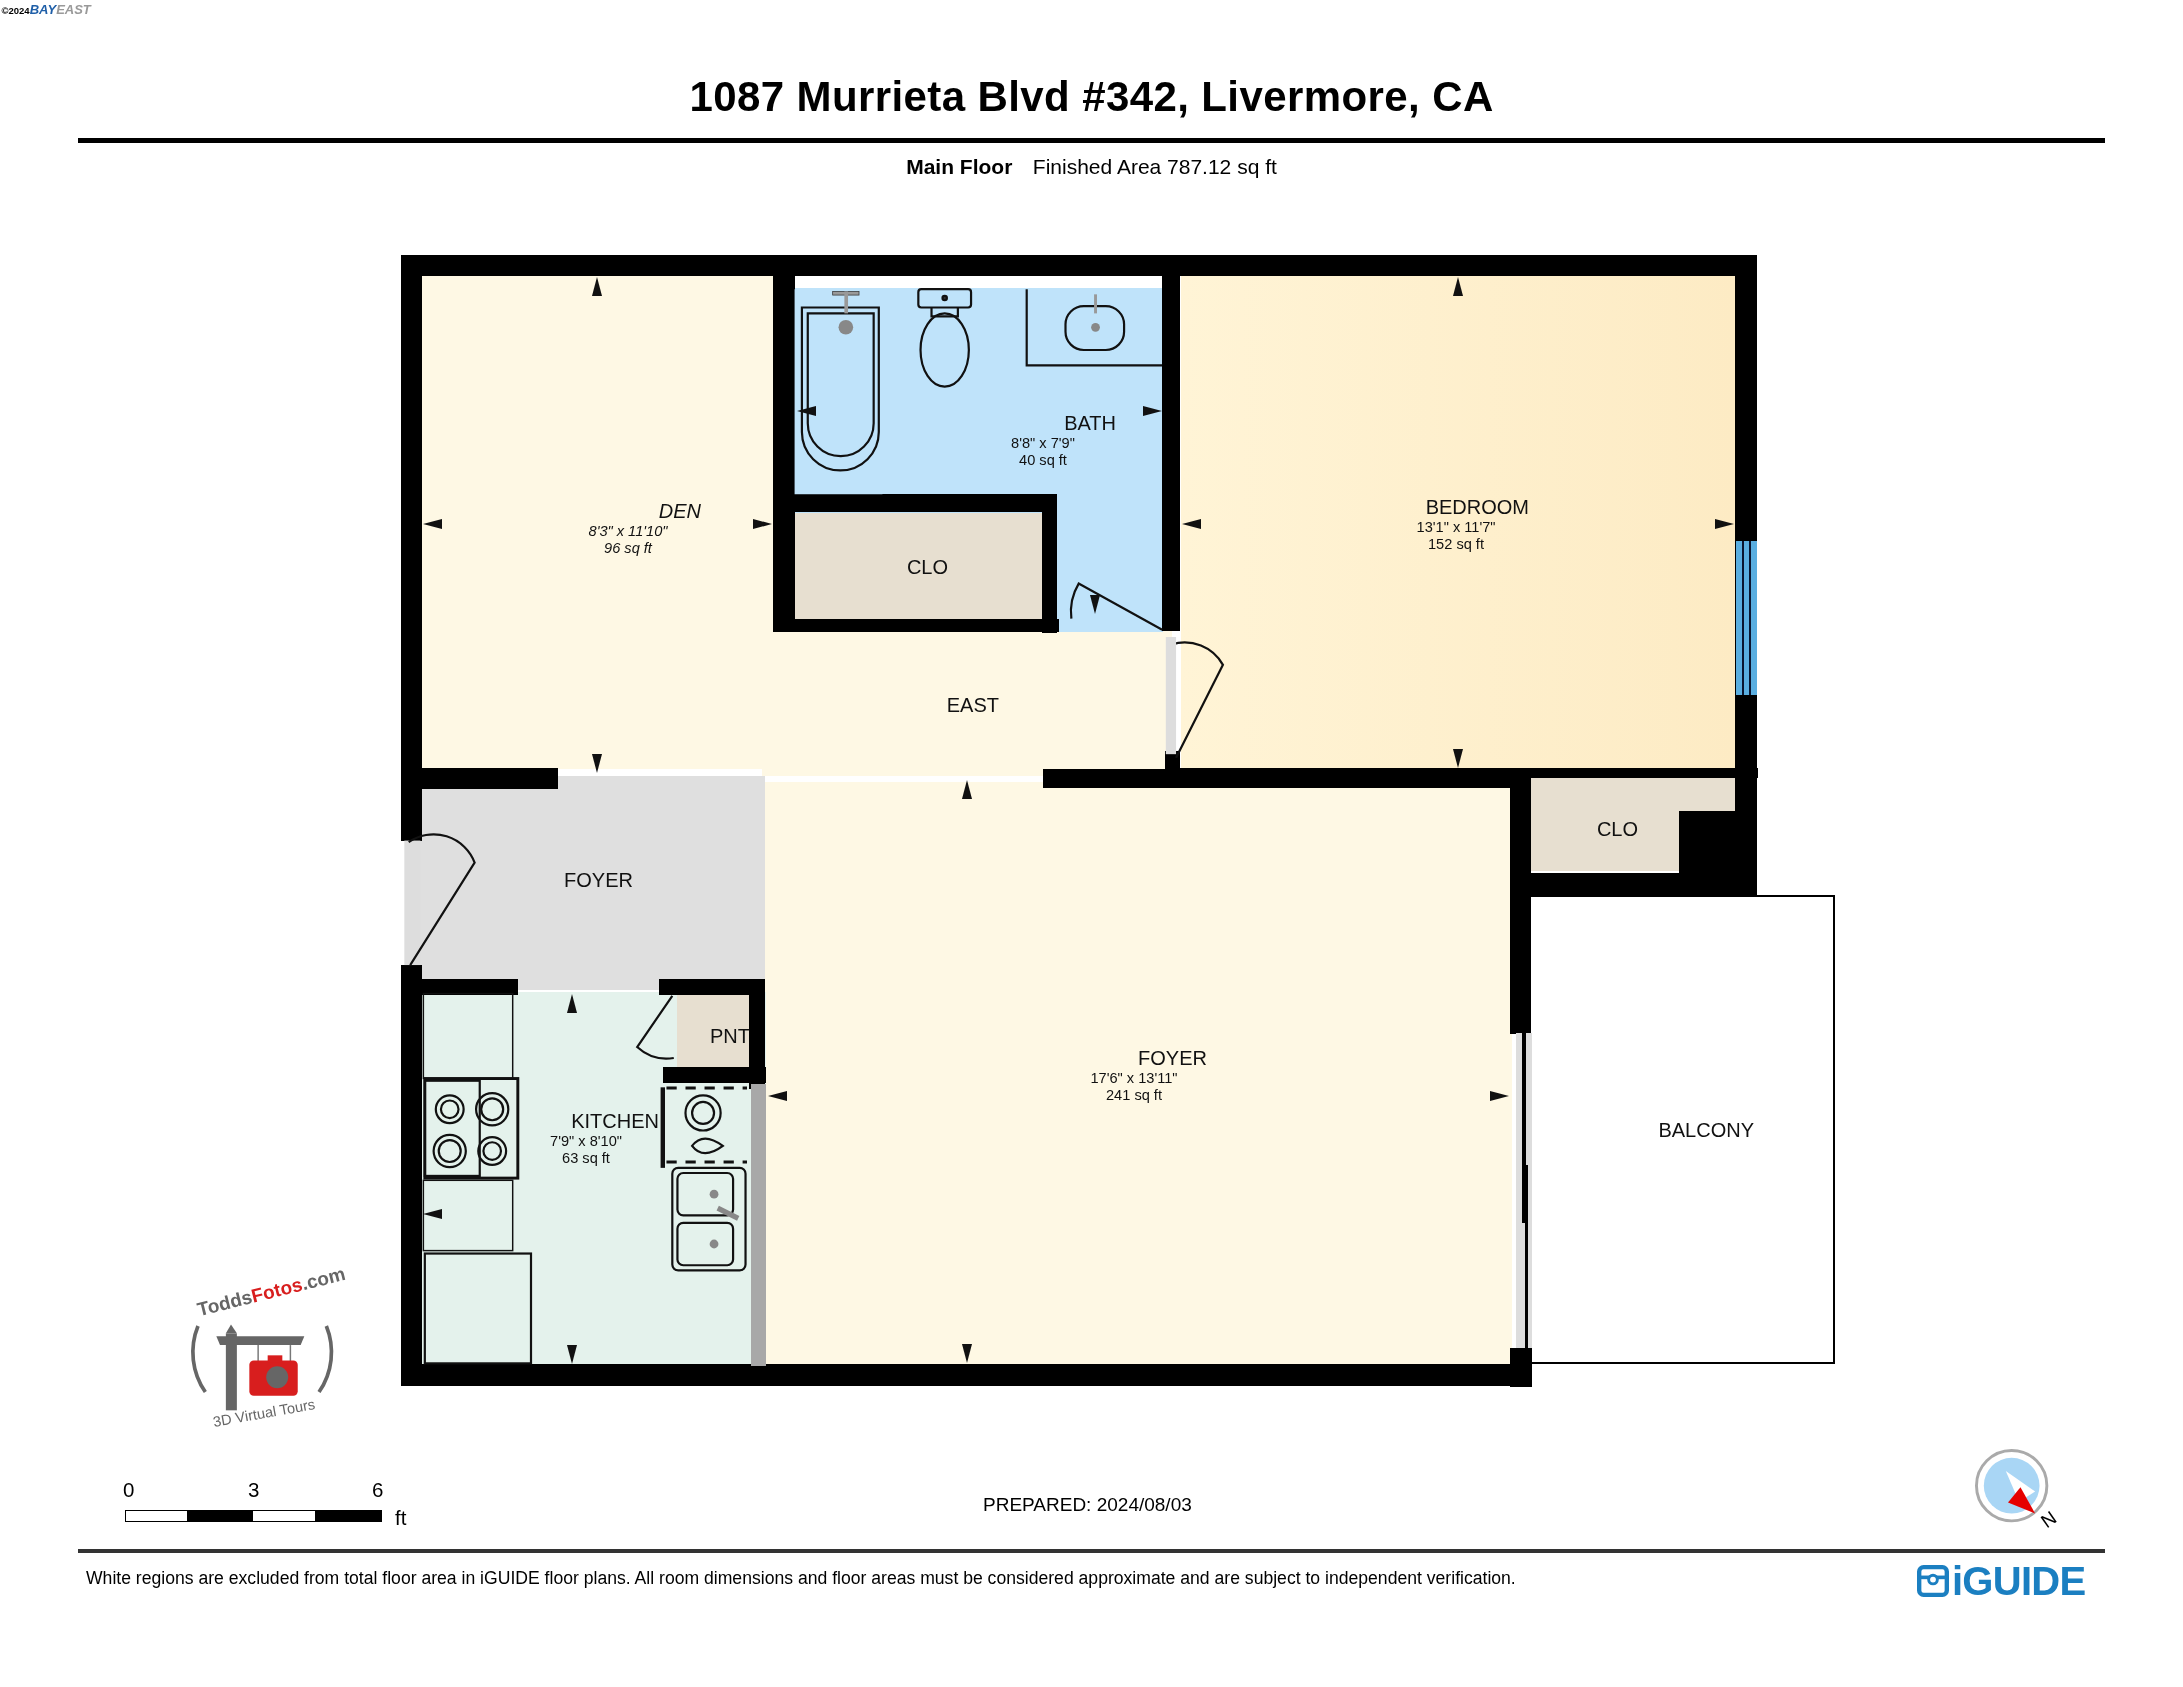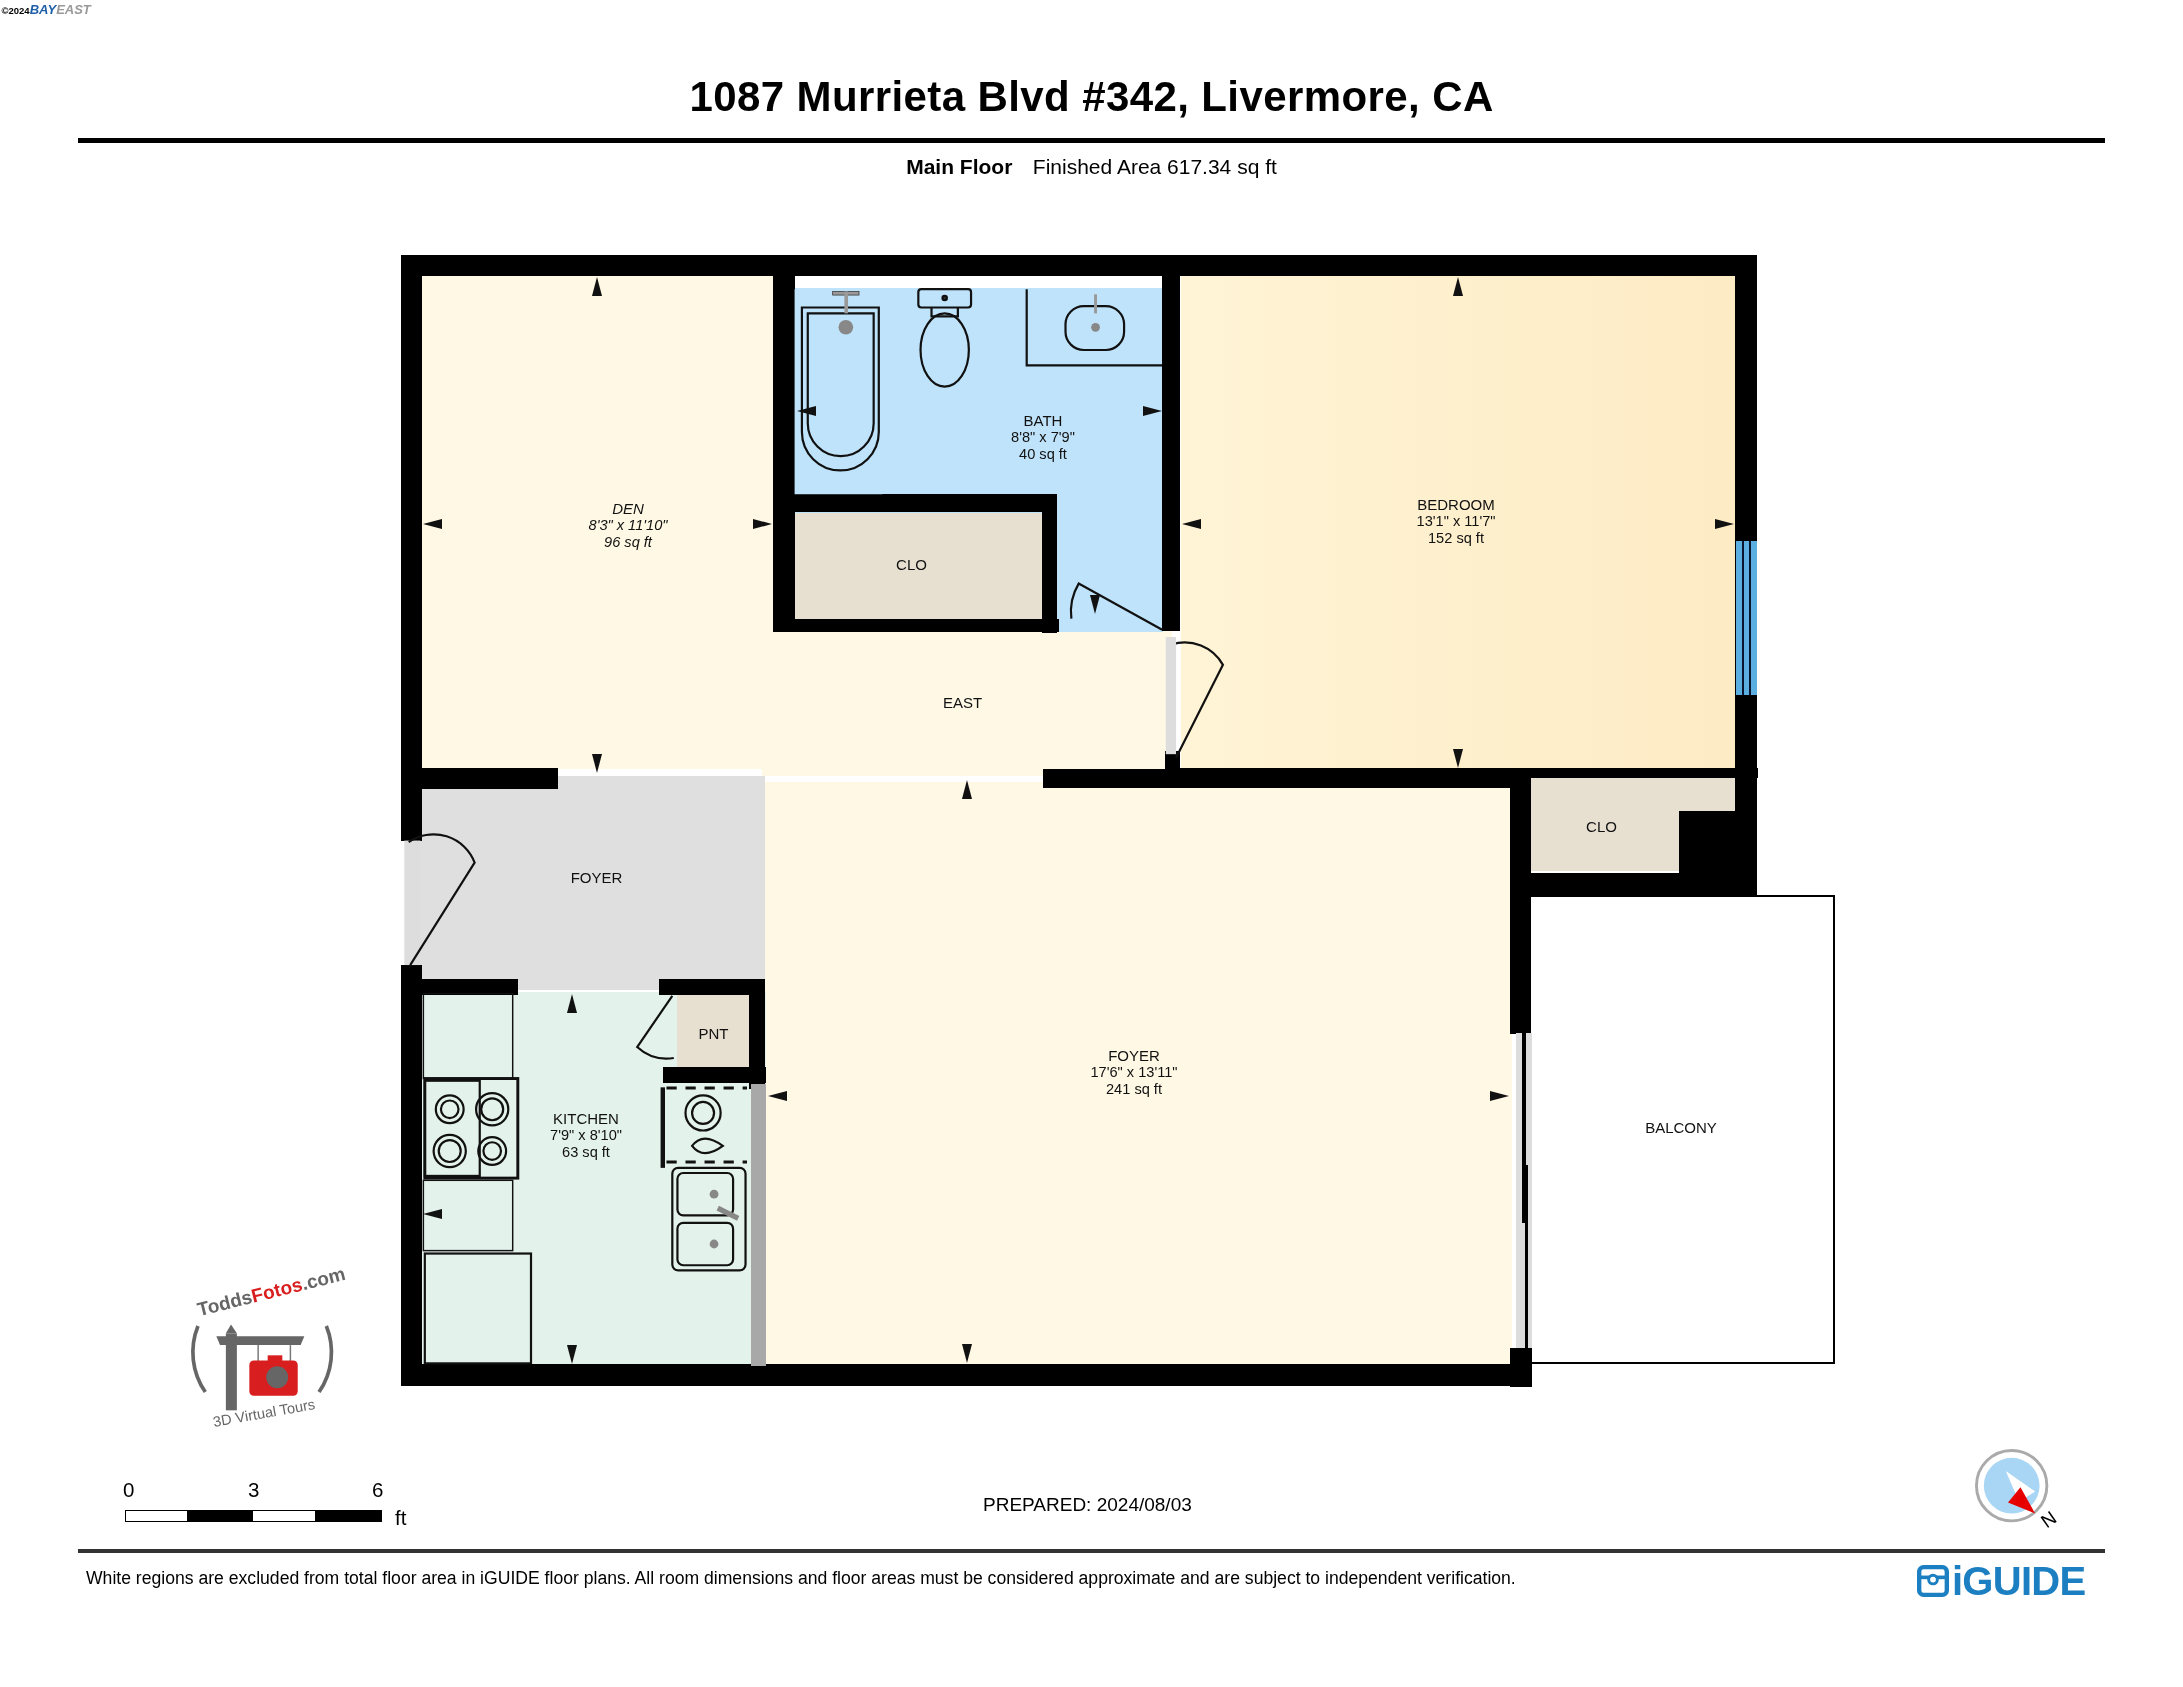--- a/index.html
+++ b/index.html
@@ -1,21 +1,21 @@
 <!DOCTYPE html>
 <html style="font-size:11.7px"><head>
 <meta charset="utf-8">
 <style>
   html,body{margin:0;padding:0;background:#fff;}
   body{width:2183px;height:1687px;position:relative;overflow:hidden;font-family:"Liberation Sans",sans-serif;color:#000;}
   .abs{position:absolute;}
   .wall{position:absolute;background:#000;}
   .room{position:absolute;}
   .lbl{position:absolute;text-align:center;font-family:"Liberation Sans",sans-serif;line-height:1.15;color:#111;}
-  .rname{font-size:15px;}
+  .rname{font-size:20px;text-align:right;}
   .rdim{font-size:14.6px;}
   .arrow{position:absolute;width:0;height:0;}
   .ar-u{border-left:5.9px solid transparent;border-right:5.9px solid transparent;border-bottom:19px solid #111;}
   .ar-d{border-left:5.9px solid transparent;border-right:5.9px solid transparent;border-top:19px solid #111;}
   .ar-l{border-top:5.9px solid transparent;border-bottom:5.9px solid transparent;border-right:19px solid #111;}
   .ar-r{border-top:5.9px solid transparent;border-bottom:5.9px solid transparent;border-left:19px solid #111;}
   #title{left:0;width:2183px;top:73px;text-align:center;font-size:42px;font-weight:bold;letter-spacing:0.4px;}
   #rule-top{left:78px;width:2027px;top:138px;height:5.1px;background:#000;}
   #subtitle{left:0;width:2183px;top:155px;text-align:center;font-size:21px;}
   #subtitle b{font-weight:bold;margin-right:20.5px;}
@@ -29,21 +29,21 @@
 </head>
 <body>
 
 <div id="bayeast" class="abs">
   <span>©2024</span><span class="b1">BAY</span><span class="b2">EAST</span>
 </div>
 
 <div id="title" class="abs">1087 Murrieta Blvd #342, Livermore, CA</div>
 <div id="rule-top" class="abs"></div>
 <div id="subtitle" class="abs">
-  <b>Main Floor</b><span>Finished Area 617.34 sq ft</span>
+  <b>Main Floor</b><span>Finished Area 787.12 sq ft</span>
 </div>
 
 <div class="abs" style="left:0;top:0;width:2183px;height:1687px;">
 
   <div class="room" style="left:422px;top:274px;width:352px;height:495px;background:#fef8e4;"></div>
   <div class="room" style="left:762px;top:630px;width:410px;height:146px;background:#fef8e4;"></div>
   <div class="room" style="left:795px;top:288px;width:368px;height:344px;background:#bfe3fa;"></div>
   <div class="room" style="left:786px;top:513px;width:256px;height:108px;background:#e7dfd0;"></div>
   <div class="room" style="left:1181px;top:274px;width:554px;height:495px;background:linear-gradient(90deg,#fff4d6,#fdebc4);"></div>
   <div class="room" style="left:410px;top:776px;width:355px;height:214px;background:#dfdfdf;"></div>

